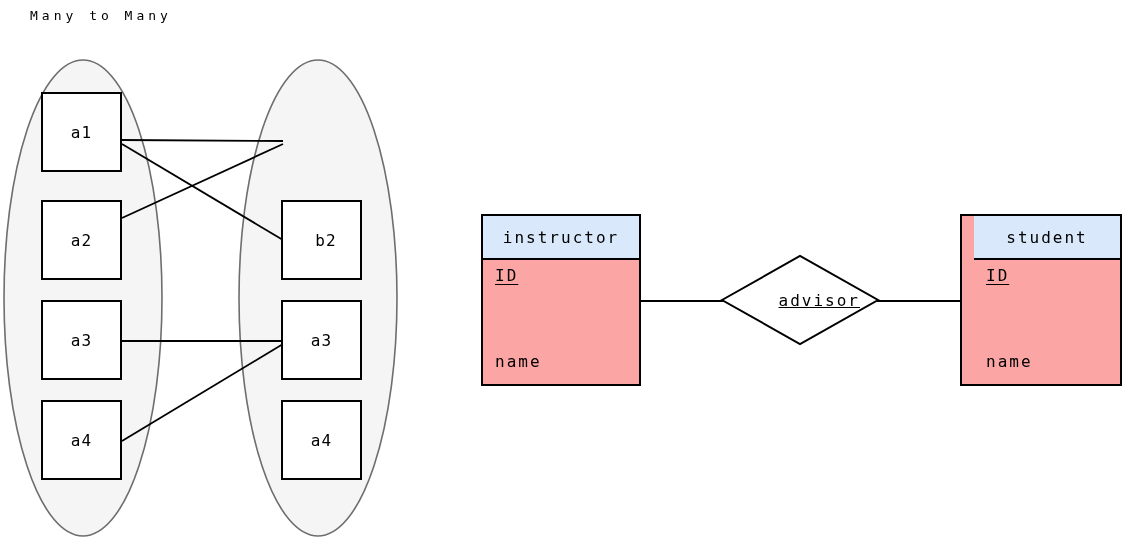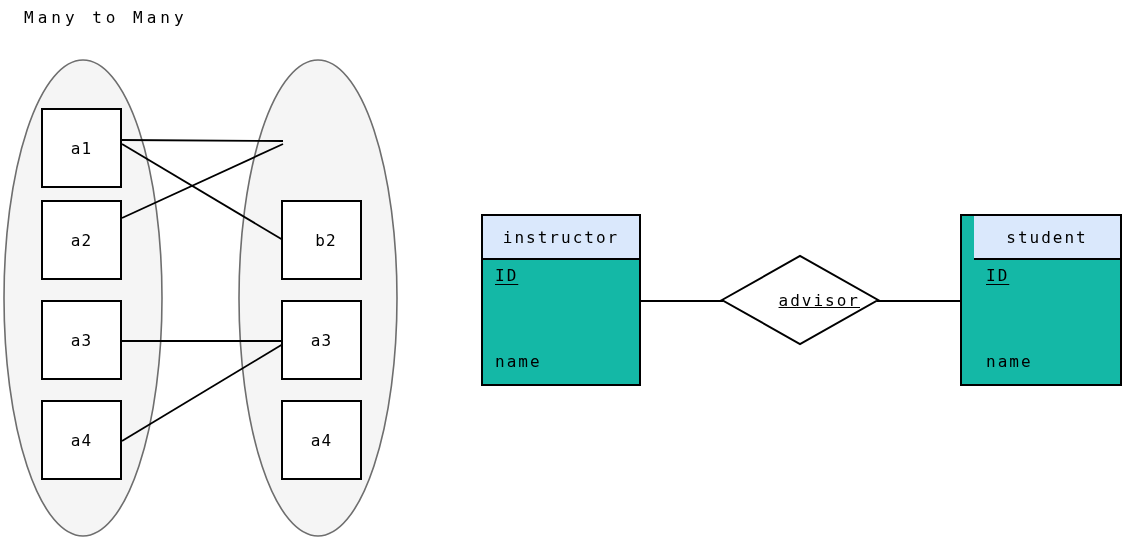--- a/index.html
+++ b/index.html
@@ -14,23 +14,23 @@
   body { font-family: "DejaVu Sans Mono", "Liberation Mono", monospace; color: #000; }
   .canvas {
     position: relative;
     width: 1124px;
     height: 542px;
     background: #ffffff;
     overflow: hidden;
   }
   .diagram-title {
     position: absolute;
-    left: 4px;
+    left: 10px;
     top: 8px;
-    font-size: 16px;
+    font-size: 13px;
     letter-spacing: 4px;
     white-space: pre;
     padding-left: 20px;
   }
   .shapes-layer {
     position: absolute;
     left: 0; top: 0;
     width: 1124px; height: 542px;
   }
   .set-ellipse { fill: var(--ellipse-fill); stroke: var(--ellipse-stroke); stroke-width: 1.6; }
@@ -44,21 +44,21 @@
     background: #ffffff;
     border: 2px solid var(--box-border);
     display: flex;
     align-items: center;
     justify-content: center;
     font-size: 16px;
     letter-spacing: 1px;
   }
   .entity {
     position: absolute;
-    background: #14b8a6;
+    background: #fca5a5;
     border: 2px solid #000;
   }
   .entity-header {
     height: 44px;
     line-height: 44px;
     border-bottom: 2px solid #000;
     background: var(--entity-header-bg);
     text-align: center;
     font-size: 16px;
     letter-spacing: 2px;
@@ -102,21 +102,21 @@
     <line class="map-line" x1="122" y1="144" x2="283" y2="240"></line>
     <line class="map-line" x1="122" y1="218" x2="283" y2="144"></line>
     <line class="map-line" x1="122" y1="341" x2="283" y2="341"></line>
     <line class="map-line" x1="122" y1="441" x2="283" y2="344"></line>
 
     <line class="er-line" x1="641" y1="301" x2="723" y2="301"></line>
     <line class="er-line" x1="877" y1="301" x2="961" y2="301"></line>
     <polygon class="diamond" points="722,300 800,256 878,300 800,344"></polygon>
   </svg>
 
-  <div class="elem-box" style="left:41px;top:108px;">
+  <div class="elem-box" style="left:41px;top:92px;">
     <span>a1</span>
   </div>
   <div class="elem-box" style="left:41px;top:200px;">
     <span>a2</span>
   </div>
   <div class="elem-box" style="left:41px;top:300px;">
     <span>a3</span>
   </div>
   <div class="elem-box" style="left:41px;top:400px;">
     <span>a4</span>

